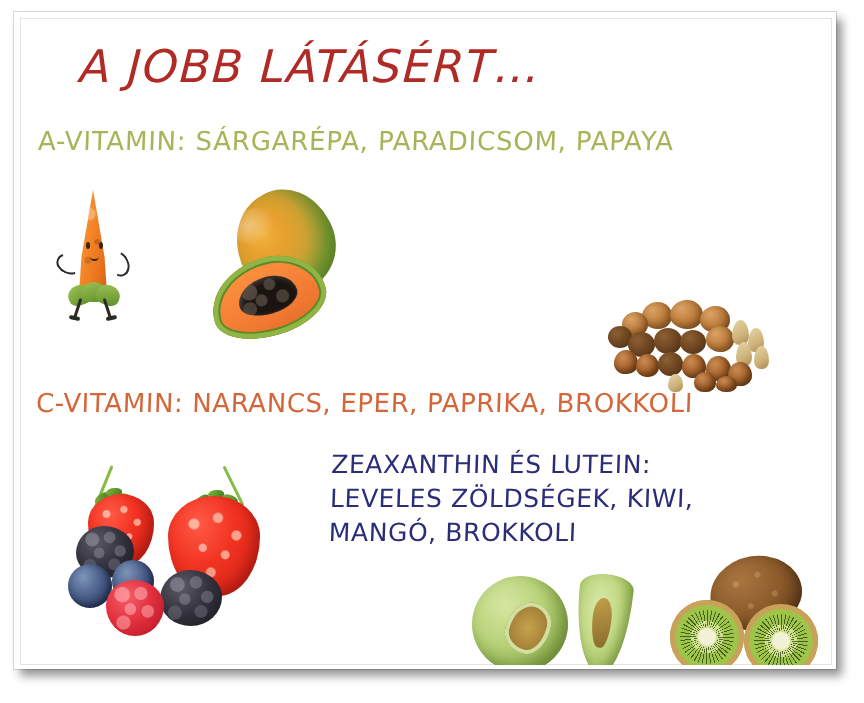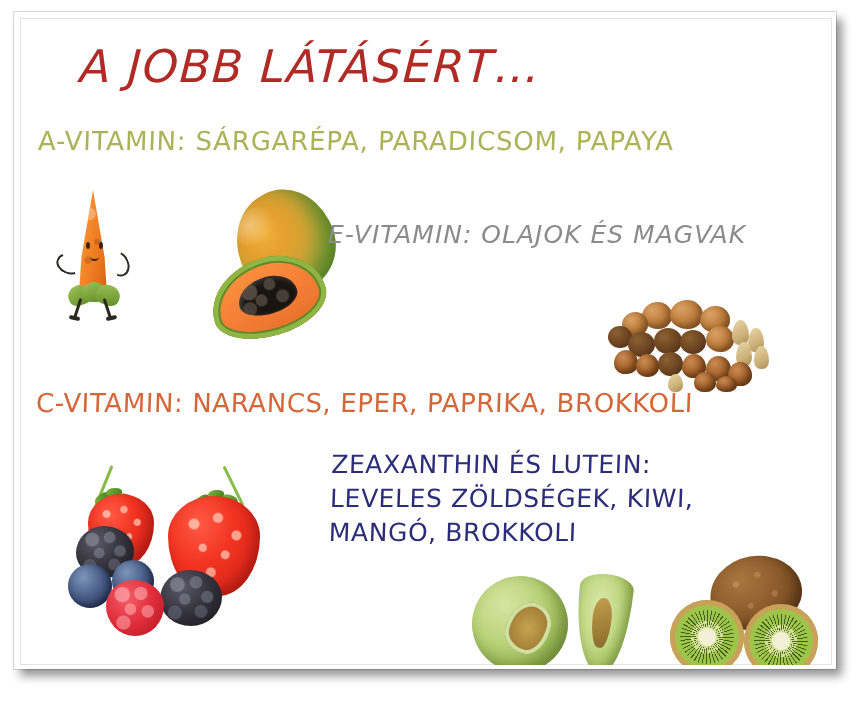--- a/index.html
+++ b/index.html
@@ -374,21 +374,20 @@
         <div class="foot r"></div>
       </div>
 
       <div class="art papaya">
         <div class="whole"></div>
         <div class="half">
           <div class="seeds"></div>
         </div>
       </div>
 
-      <div class="txt line-e">E-VITAMIN: OLAJOK ÉS MAGVAK</div>
 
       <div class="art nuts">
         <i class="walnut" style="left:34px;  top:2px;  width:30px; height:27px;"></i>
         <i class="walnut" style="left:62px;  top:0px;  width:33px; height:29px;"></i>
         <i class="walnut" style="left:92px;  top:6px;  width:30px; height:27px;"></i>
         <i class="walnut" style="left:14px;  top:12px; width:26px; height:24px;"></i>
         <i class="dark" style="left:0px;   top:26px; width:24px; height:22px;"></i>
         <i class="dark" style="left:20px;  top:32px; width:27px; height:25px;"></i>
         <i class="dark" style="left:46px;  top:28px; width:28px; height:26px;"></i>
         <i class="dark" style="left:72px;  top:30px; width:26px; height:24px;"></i>

